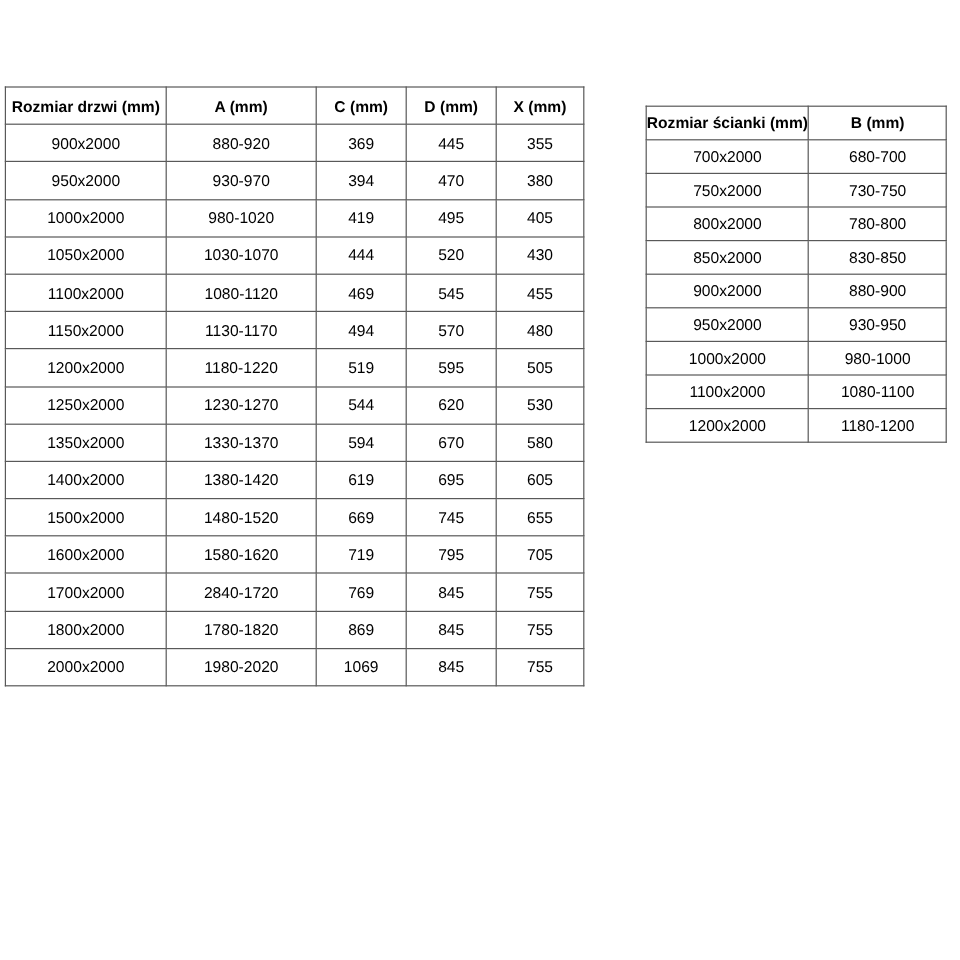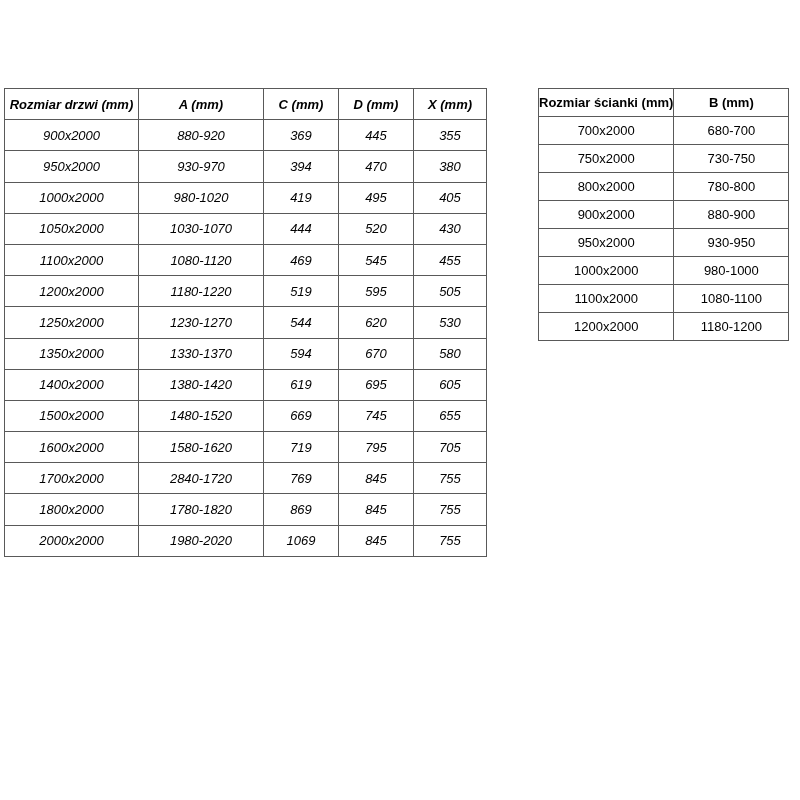--- a/index.html
+++ b/index.html
@@ -21,21 +21,21 @@
   th, td {
     border: 1px solid #595959;
     text-align: center;
     vertical-align: middle;
     font-size: 13px;
     padding: 0;
     white-space: nowrap;
     overflow: hidden;
   }
   th { font-weight: bold; }
-  #doors-table { left: 4px; top: 88px; font-style: italic; }
+  #doors-table { left: 4px; top: 72px; }
   #doors-table tr { height: 31.2px; }
   #walls-table { left: 538px; top: 88px; }
   #walls-table tr { height: 28px; }
 </style>
 </head>
 <body>
 
 <table id="doors-table">
   <colgroup>
     <col style="width:134px">
@@ -83,20 +83,27 @@
         <td>430</td>
       </tr>
       <tr>
         <td>1100x2000</td>
         <td>1080-1120</td>
         <td>469</td>
         <td>545</td>
         <td>455</td>
       </tr>
       <tr>
+        <td>1150x2000</td>
+        <td>1130-1170</td>
+        <td>494</td>
+        <td>570</td>
+        <td>480</td>
+      </tr>
+      <tr>
         <td>1200x2000</td>
         <td>1180-1220</td>
         <td>519</td>
         <td>595</td>
         <td>505</td>
       </tr>
       <tr>
         <td>1250x2000</td>
         <td>1230-1270</td>
         <td>544</td>
@@ -173,20 +180,24 @@
       </tr>
       <tr>
         <td>750x2000</td>
         <td>730-750</td>
       </tr>
       <tr>
         <td>800x2000</td>
         <td>780-800</td>
       </tr>
       <tr>
+        <td>850x2000</td>
+        <td>830-850</td>
+      </tr>
+      <tr>
         <td>900x2000</td>
         <td>880-900</td>
       </tr>
       <tr>
         <td>950x2000</td>
         <td>930-950</td>
       </tr>
       <tr>
         <td>1000x2000</td>
         <td>980-1000</td>

